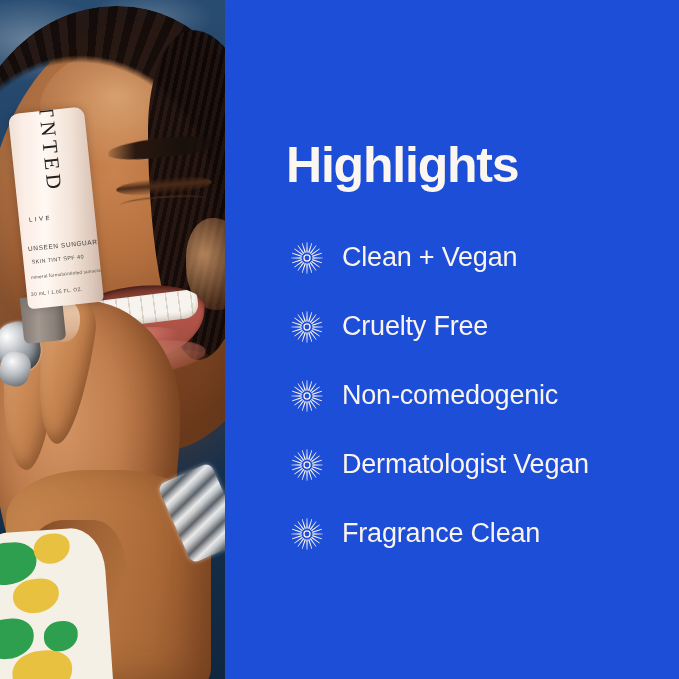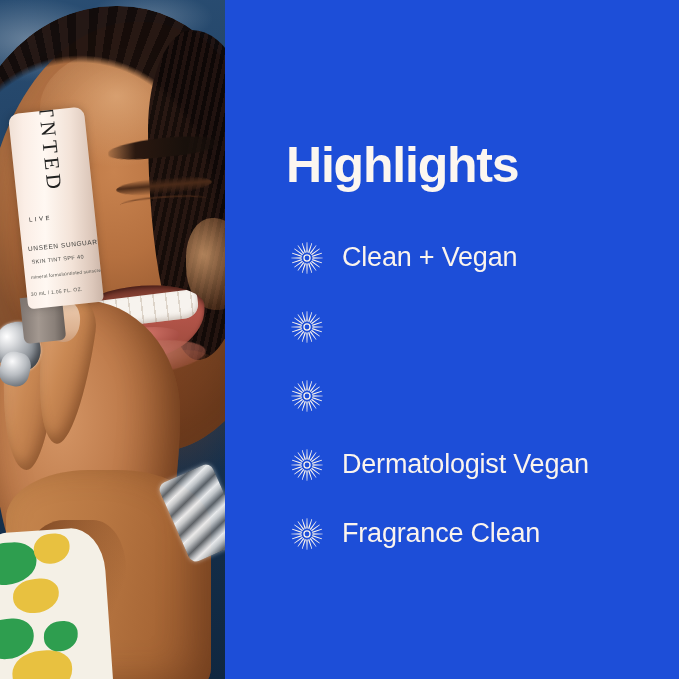--- a/index.html
+++ b/index.html
@@ -558,20 +558,21 @@
               <polygon points="34.95,58.21 9.77,77.99 10.95,79.61 37.54,61.77"></polygon>
               <polygon points="33.15,53.16 3.09,64.19 3.71,66.09 34.51,57.35"></polygon>
               <polygon points="33.00,47.80 1.00,49.00 1.00,51.00 33.00,52.20"></polygon>
               <polygon points="34.51,42.65 3.71,33.91 3.09,35.81 33.15,46.84"></polygon>
               <polygon points="37.54,38.23 10.95,20.39 9.77,22.01 34.95,41.79"></polygon>
               <polygon points="41.79,34.95 22.01,9.77 20.39,10.95 38.23,37.54"></polygon>
               <polygon points="46.84,33.15 35.81,3.09 33.91,3.71 42.65,34.51"></polygon>
             </g>
           <circle cx="50" cy="50" r="9.5" fill="none" stroke="#fbf4ed" stroke-width="4"></circle>
         </svg>
+        <span class="highlight-label">Cruelty Free</span>
       </li>
 
       <li class="highlight-item">
         <svg class="sun-icon" viewBox="0 0 100 100">
           <g class="rays" fill="#fbf4ed">
               <polygon points="52.20,33.00 51.00,1.00 49.00,1.00 47.80,33.00"></polygon>
               <polygon points="57.35,34.51 66.09,3.71 64.19,3.09 53.16,33.15"></polygon>
               <polygon points="61.77,37.54 79.61,10.95 77.99,9.77 58.21,34.95"></polygon>
               <polygon points="65.05,41.79 90.23,22.01 89.05,20.39 62.46,38.23"></polygon>
               <polygon points="66.85,46.84 96.91,35.81 96.29,33.91 65.49,42.65"></polygon>
@@ -586,20 +587,21 @@
               <polygon points="34.95,58.21 9.77,77.99 10.95,79.61 37.54,61.77"></polygon>
               <polygon points="33.15,53.16 3.09,64.19 3.71,66.09 34.51,57.35"></polygon>
               <polygon points="33.00,47.80 1.00,49.00 1.00,51.00 33.00,52.20"></polygon>
               <polygon points="34.51,42.65 3.71,33.91 3.09,35.81 33.15,46.84"></polygon>
               <polygon points="37.54,38.23 10.95,20.39 9.77,22.01 34.95,41.79"></polygon>
               <polygon points="41.79,34.95 22.01,9.77 20.39,10.95 38.23,37.54"></polygon>
               <polygon points="46.84,33.15 35.81,3.09 33.91,3.71 42.65,34.51"></polygon>
             </g>
           <circle cx="50" cy="50" r="9.5" fill="none" stroke="#fbf4ed" stroke-width="4"></circle>
         </svg>
+        <span class="highlight-label">Non-comedogenic</span>
       </li>
 
       <li class="highlight-item">
         <svg class="sun-icon" viewBox="0 0 100 100">
           <g class="rays" fill="#fbf4ed">
               <polygon points="52.20,33.00 51.00,1.00 49.00,1.00 47.80,33.00"></polygon>
               <polygon points="57.35,34.51 66.09,3.71 64.19,3.09 53.16,33.15"></polygon>
               <polygon points="61.77,37.54 79.61,10.95 77.99,9.77 58.21,34.95"></polygon>
               <polygon points="65.05,41.79 90.23,22.01 89.05,20.39 62.46,38.23"></polygon>
               <polygon points="66.85,46.84 96.91,35.81 96.29,33.91 65.49,42.65"></polygon>

